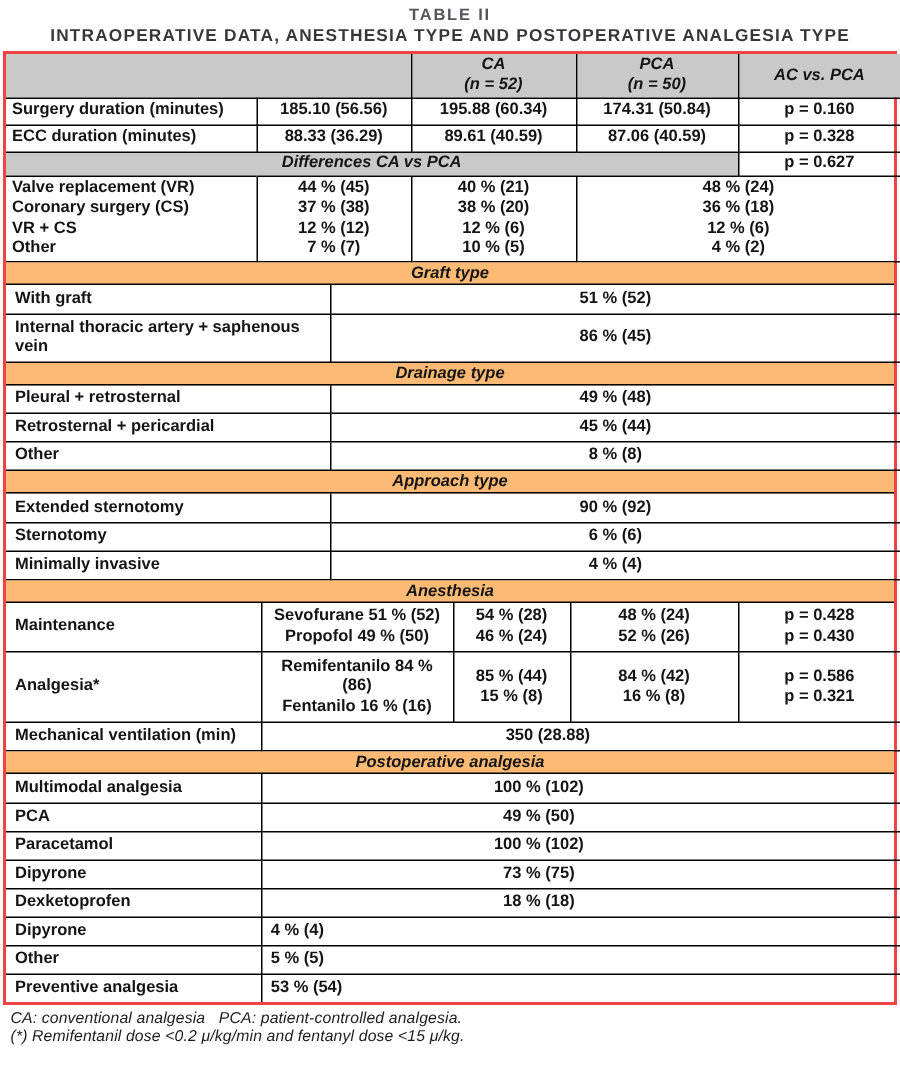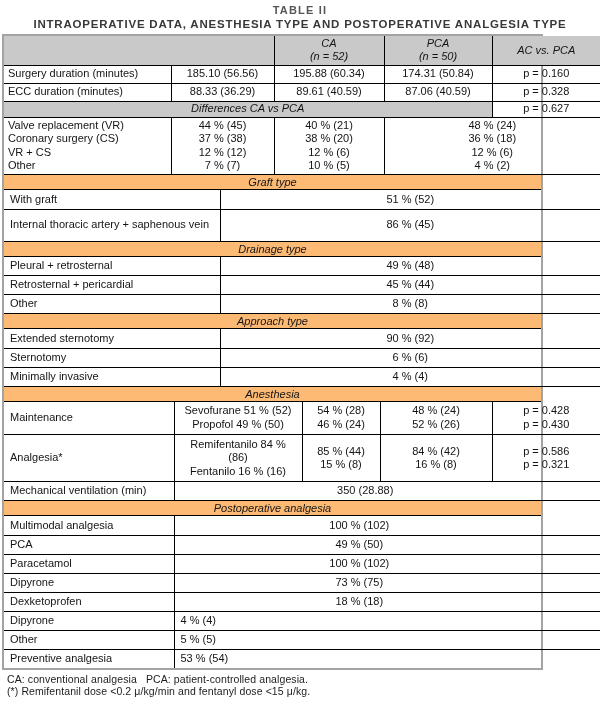--- a/index.html
+++ b/index.html
@@ -18,22 +18,23 @@
     line-height: 14px;
   }
   .title-line2 {
     font-size: 11.5px; letter-spacing: 0.8px; color: #38383b; font-weight: bold;
     line-height: 14px;
   }
 
   
   .frame {
     margin: 3px 2px 0 2px;
-    width: 541px;
-    border: 2px solid #a3a3a3;
+    width: 596px;
+    border: 2px solid #ef4444;
+    font-weight: bold;
   }
   table { width: 100%; border-collapse: collapse; table-layout: fixed; }
   td {
     border-right: 1px solid #000;
     border-bottom: 1px solid #000;
     font-size: 11px;
     line-height: 13.5px;
     vertical-align: middle;
     overflow: hidden;
   }
@@ -65,21 +66,21 @@
     text-align: center;
     height: 15px; line-height: 14px;
     color: #141414;
   }
 
   
   .shift { padding-right: 56px; }
   .shift-sm { padding-right: 44px; }
 
   
-  .footnotes { margin: 4px 0 0 7px; }
+  .footnotes { margin: 4px 0 0 7px; font-style: italic; }
   .footnote {
     font-size: 10.5px; line-height: 11.5px; color: #1c1c1e;
     white-space: pre; letter-spacing: 0.1px;
   }
 </style>
 </head>
 <body>
 
 <div class="page">
 

